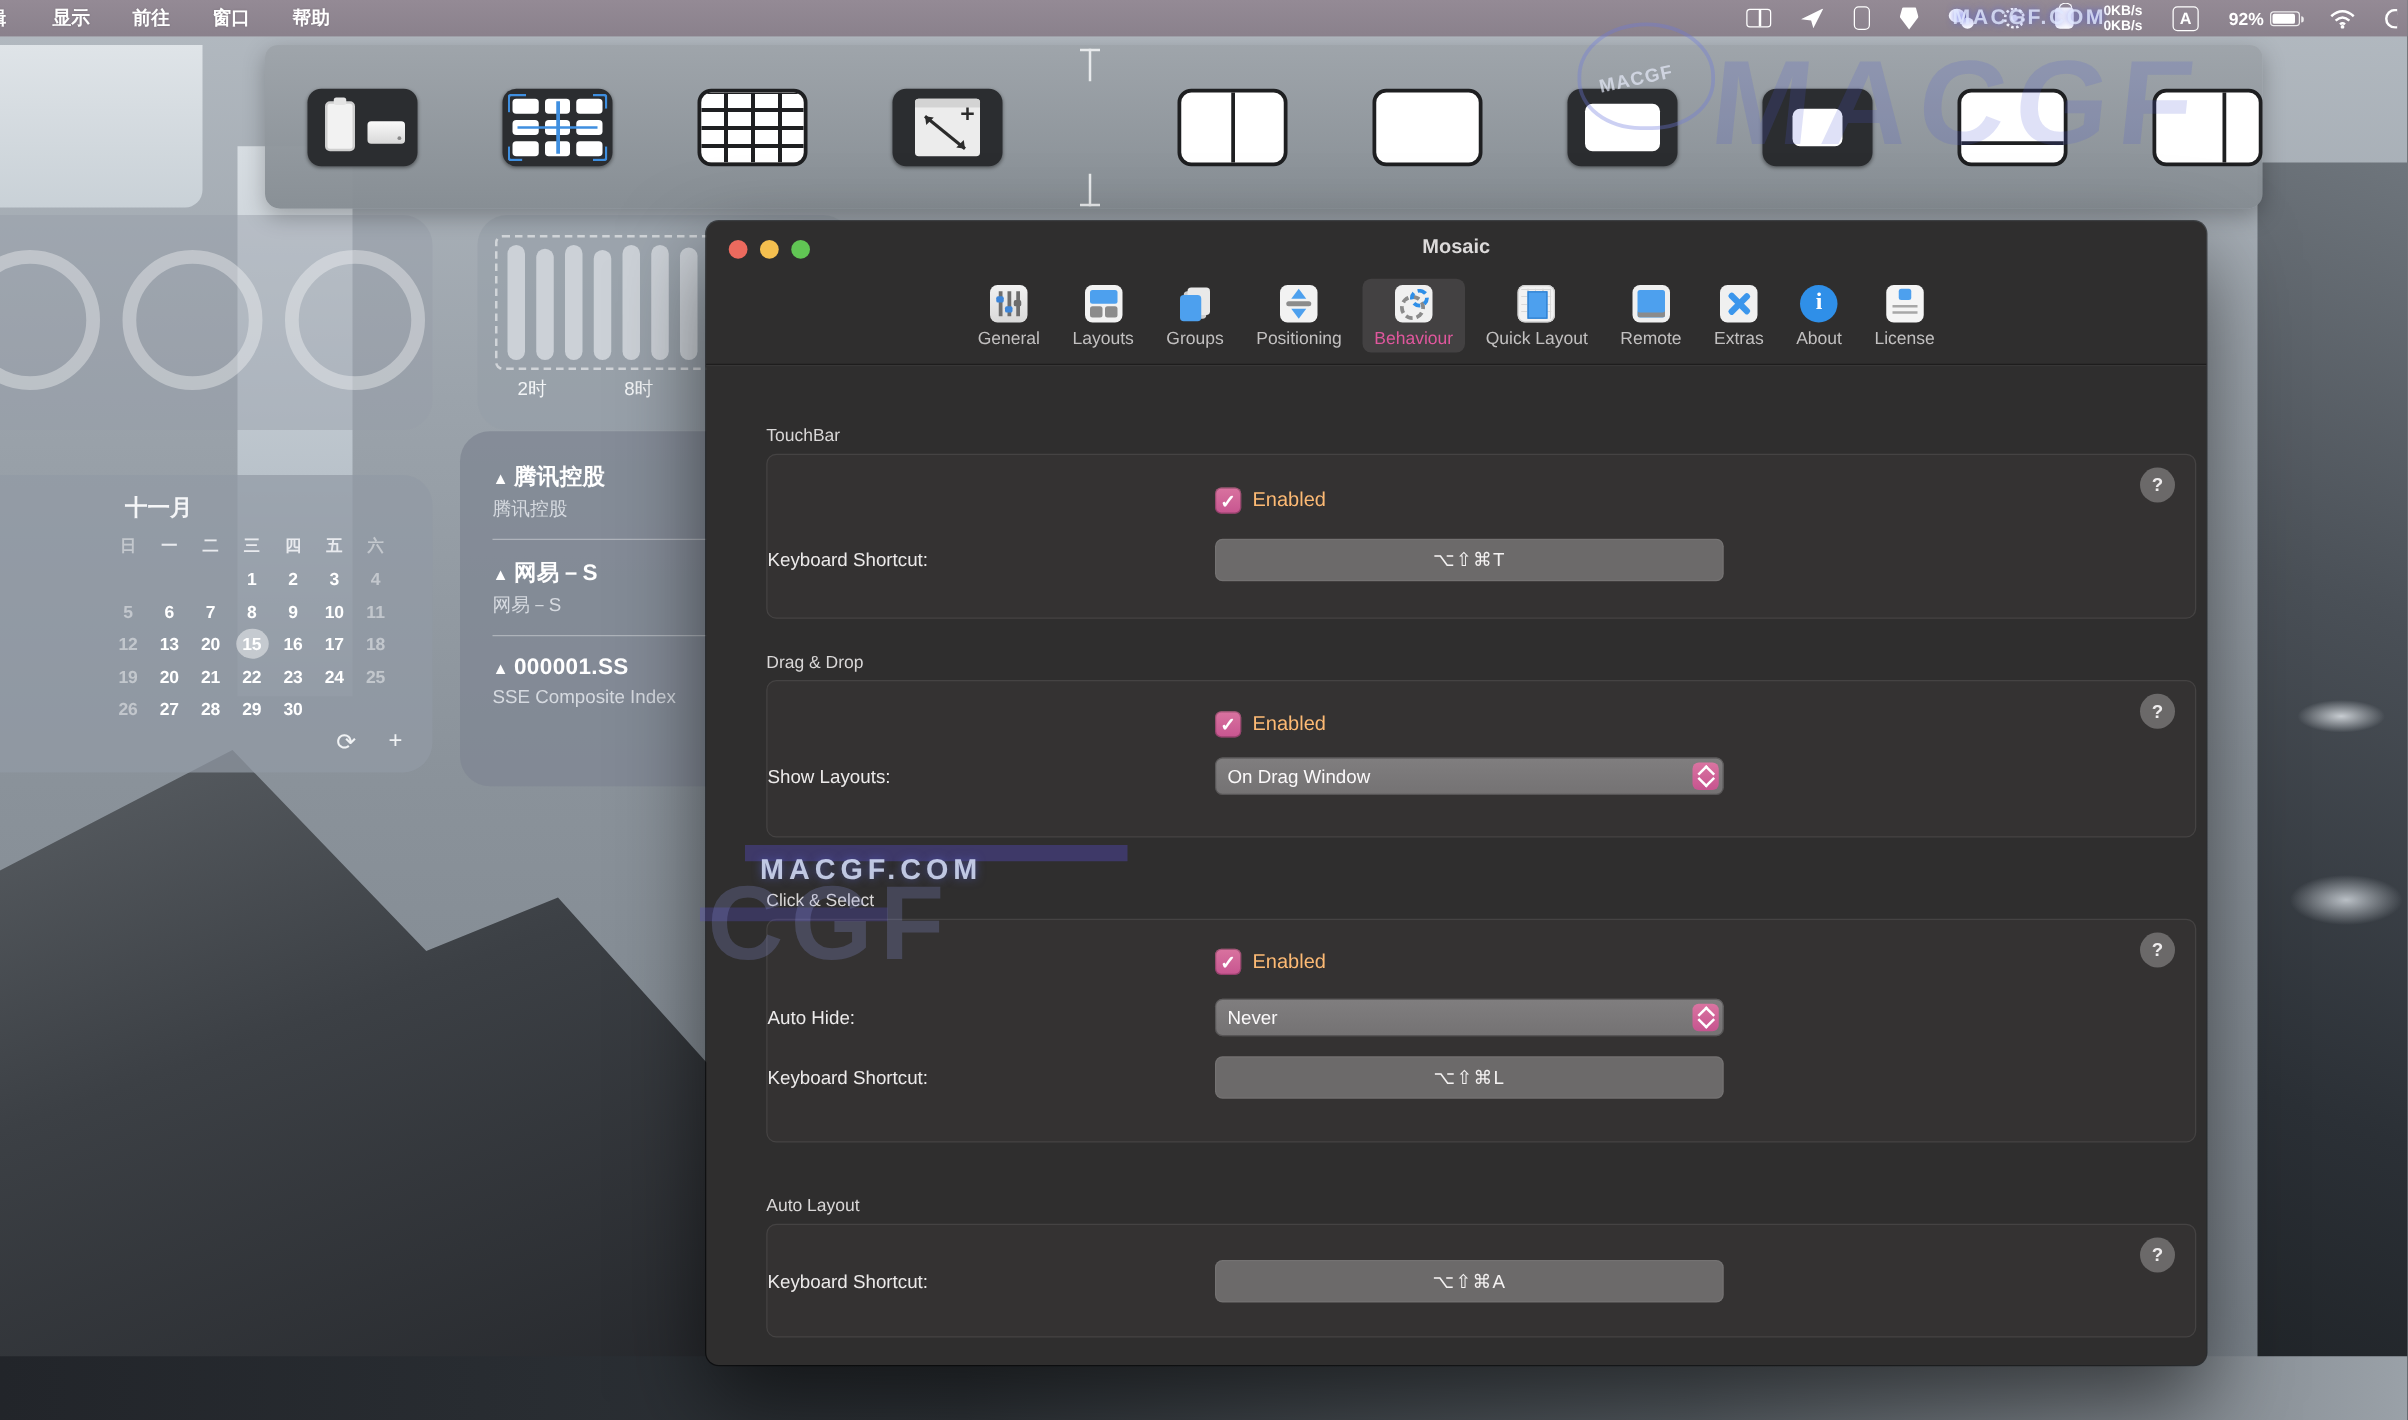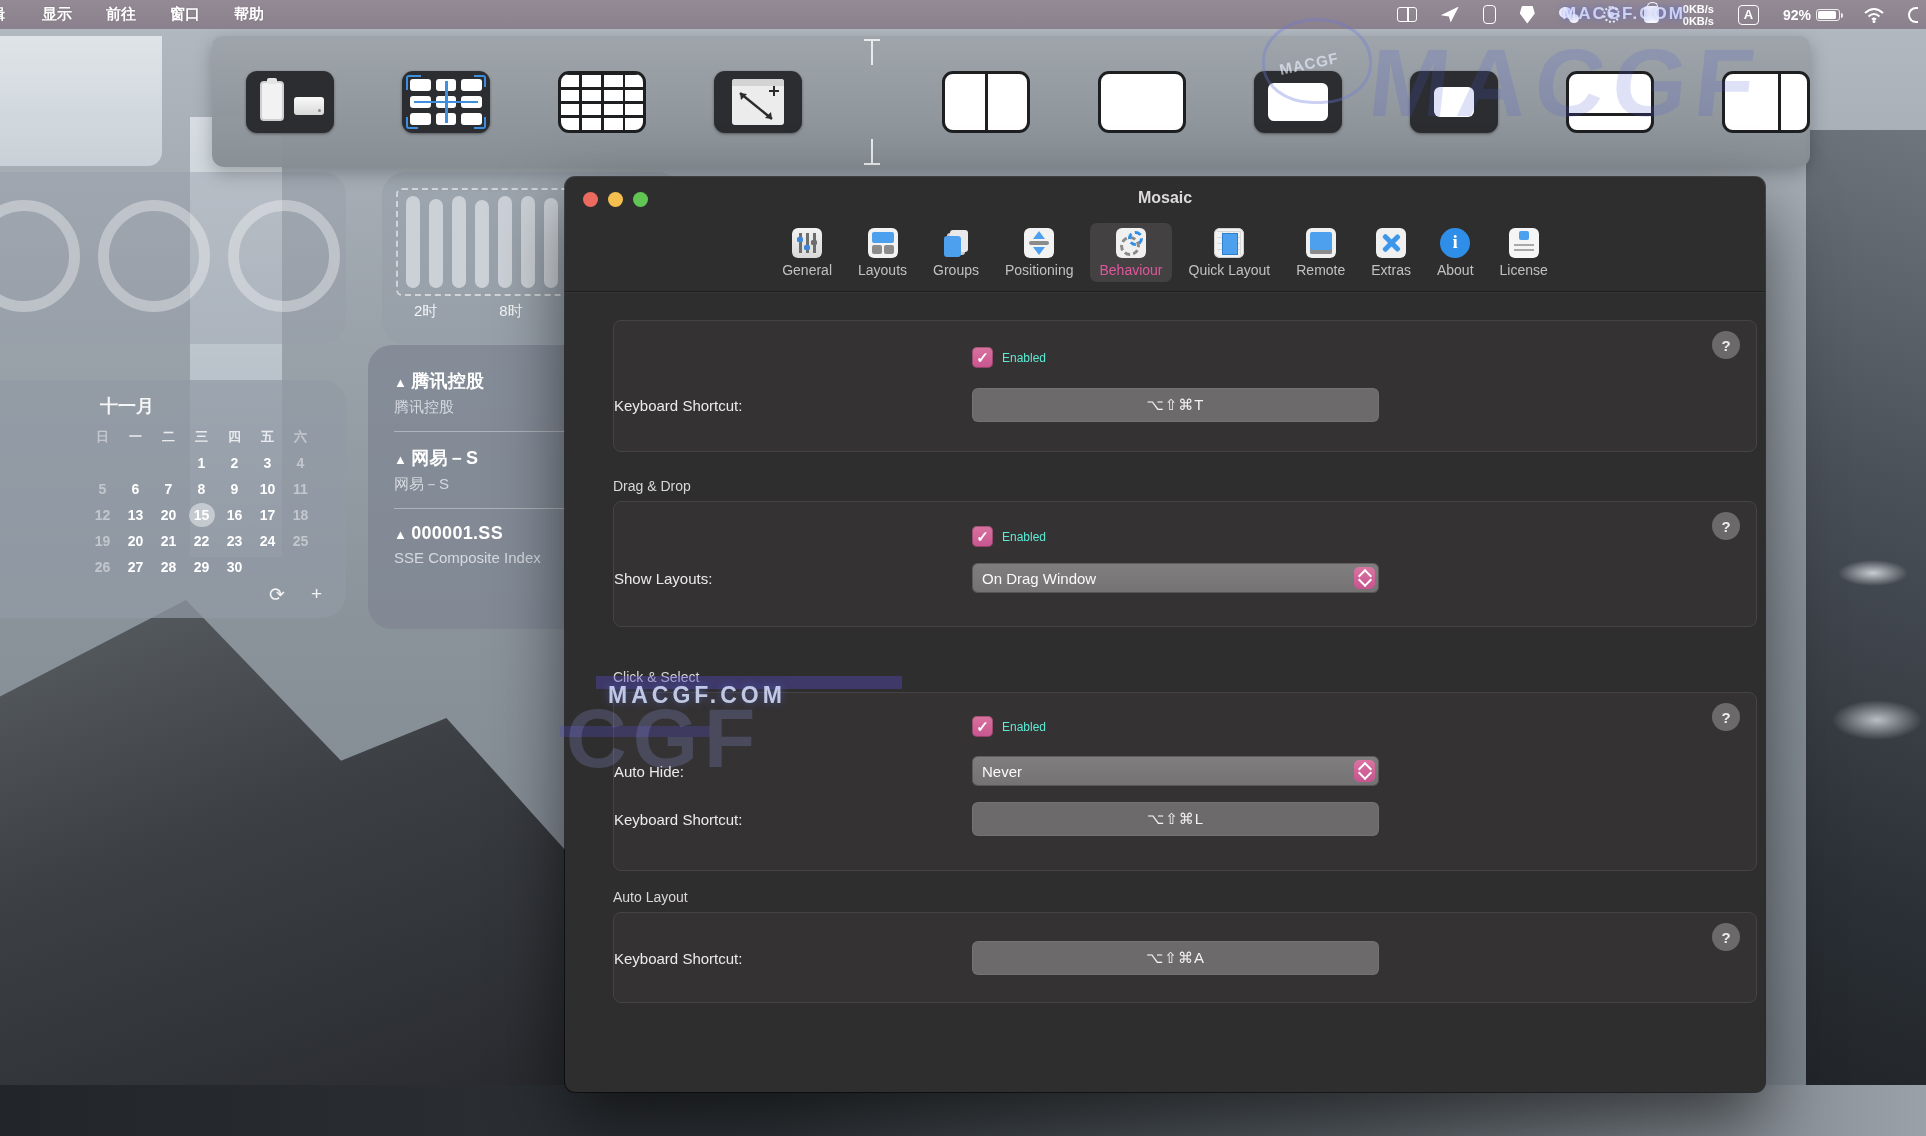--- a/index.html
+++ b/index.html
@@ -161,21 +161,21 @@
   .section-title { font-size:14px; color:#d9d7d7; margin:14px 0 7px 0; }
   .groupbox { position:relative; background:#343232; border:1px solid #454343; border-radius:8px; width:1144px; }
   .gb-help { position:absolute; right:16px; top:10px; width:28px; height:28px; border-radius:50%; background:#6b6969; color:#efedee;
       display:flex; align-items:center; justify-content:center; font-size:15px; font-weight:bold; }
   .row { display:flex; align-items:center; }
   .row-label { width:358px; padding-right:12px; font-size:15px; color:#eceaea; }
   .row-control { width:407px; }
   .chkrow { display:flex; align-items:center; gap:9px; }
   .chk { width:21px; height:21px; border-radius:5px; background:linear-gradient(180deg,#d9739f,#c75590); box-shadow:inset 0 0 0 1px rgba(0,0,0,.25);
       color:#fff; font-size:15px; font-weight:bold; display:flex; align-items:center; justify-content:center; }
-  .chklabel { font-size:12px; color:#5eead4; }
+  .chklabel { font-size:16px; color:#fdba74; }
   .shortcut-btn { height:34px; background:#6c6a6a; border-radius:6px; display:flex; align-items:center; justify-content:center;
       font-size:15px; color:#f4f2f2; letter-spacing:1px; box-shadow:inset 0 0 0 1px rgba(255,255,255,.06); }
   .dropdown { height:30px; background:linear-gradient(180deg,#807e7f,#747273); border-radius:6px; position:relative;
       display:flex; align-items:center; padding-left:10px; font-size:15px; color:#fbf9fa; box-shadow:inset 0 0 0 1px rgba(0,0,0,.25); }
   .dd-step { position:absolute; right:4px; top:4px; width:21px; height:22px; border-radius:5px; background:linear-gradient(180deg,#da74a1,#c6548f); }
   .dd-step::before,.dd-step::after { content:""; position:absolute; left:6px; width:8px; height:8px; border:2px solid #fff; }
   .dd-step::before { top:4px; border-bottom:none; border-right:none; transform:rotate(45deg); }
   .dd-step::after { bottom:4px; border-top:none; border-left:none; transform:rotate(45deg); }
 
   
@@ -427,20 +427,21 @@
       </div>
       <div class="tab">
         <span class="ticon ti-license"></span>
         <span class="tlabel">License</span>
       </div>
     </div>
   <div class="win-divider"></div>
 
   <div class="content">
 
+    <div class="section-title" style="margin-top:20px">TouchBar</div>
     <div class="groupbox" style="height:132px; padding-top:26px">
       <div class="gb-help">?</div>
       <div class="row">
         <div class="row-label"></div>
         <div class="row-control chkrow">
           <span class="chk">✓</span>
           <span class="chklabel">Enabled</span>
         </div>
       </div>
       <div class="row" style="margin-top:20px">
@@ -492,21 +493,21 @@
         </div>
       </div>
       <div class="row" style="margin-top:16px">
         <div class="row-label">Keyboard Shortcut:</div>
         <div class="row-control">
           <div class="shortcut-btn">⌥⇧⌘L</div>
         </div>
       </div>
     </div>
 
-    <div class="section-title" style="margin-top:18px">Auto Layout</div>
+    <div class="section-title" style="margin-top:42px">Auto Layout</div>
     <div class="groupbox" style="height:91px; padding-top:28px">
       <div class="gb-help">?</div>
       <div class="row">
         <div class="row-label">Keyboard Shortcut:</div>
         <div class="row-control">
           <div class="shortcut-btn">⌥⇧⌘A</div>
         </div>
       </div>
     </div>
   </div>

